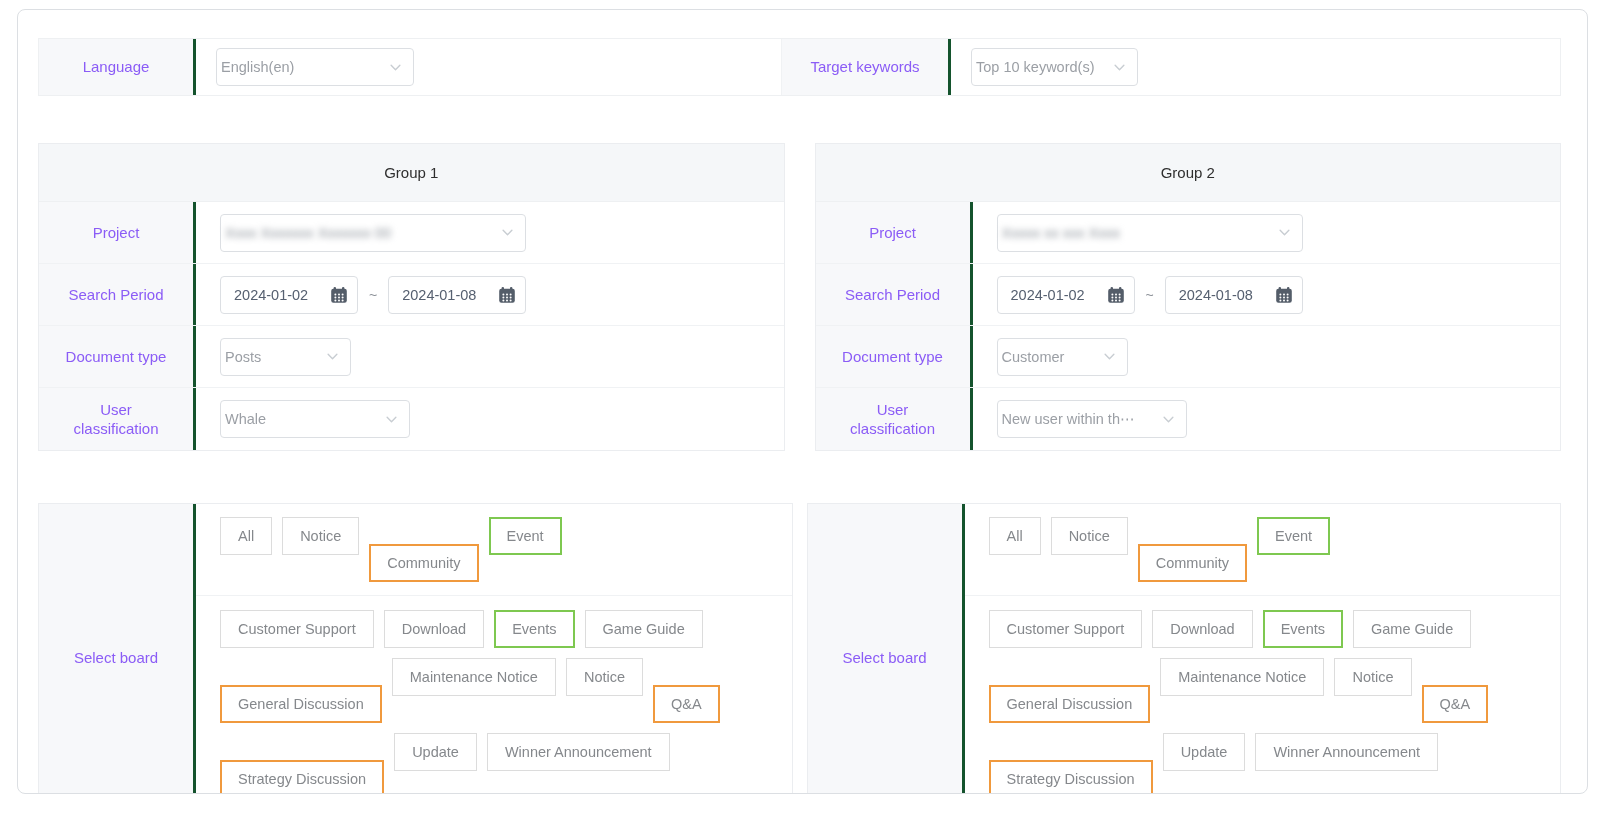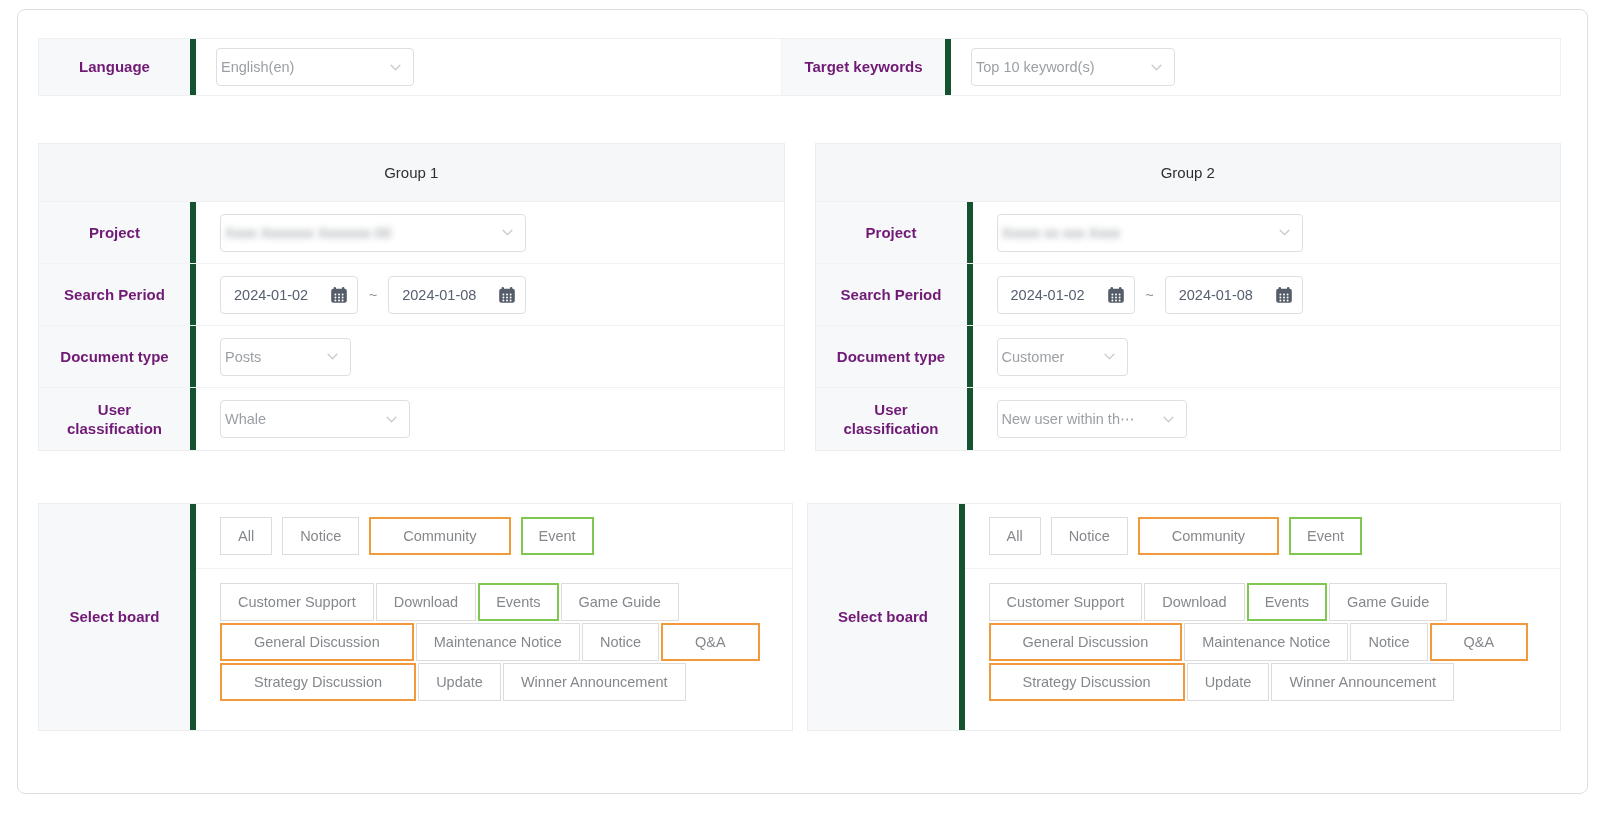--- a/index.html
+++ b/index.html
@@ -13,37 +13,37 @@
 
   
   .title-row { display:flex; align-items:center; gap:14px; margin-bottom:25px; }
   .page-title { font-size:16px; font-weight:700; color:#2e2e2e; letter-spacing:.1px; }
   .chev-up { width:12px; height:8px; color:#b8bec5; }
 
   
   .top-table { display:flex; border:1px solid #eef0f2; height:58px; align-items:stretch; }
   .cell-label {
     background:#f7f8fa; display:flex; align-items:center; justify-content:center;
-    font-size:15px; color:#701a75; font-weight:700; text-align:center;
-    border-right:6px solid #14532d; white-space:pre-line; line-height:1.3;
+    font-size:15px; color:#8b5cf6; font-weight:400; text-align:center;
+    border-right:3px solid #14532d; white-space:pre-line; line-height:1.3;
   }
   .top-table .cell-label { width:157px; }
   .top-table .cell-label.tk { width:170px; border-left:1px solid #f0f2f4; }
   .cell-value { display:flex; align-items:center; padding-left:20px; background:#fff; }
   .cell-value.lang { width:585px; }
   .cell-value.flex1 { flex:1; }
 
   
   .select {
     height:38px; border:1px solid #dcdfe3; border-radius:4px; background:#fff;
     display:inline-flex; align-items:center; justify-content:space-between;
     padding:0 12px 0 4px; font-size:14.5px; color:#9b9fa5; cursor:pointer;
   }
   .chev-down { width:11px; height:7px; color:#c8cdd2; flex:none; margin-left:10px; }
-  .w-lang { width:198px; } .w-tk { width:204px; }
+  .w-lang { width:198px; } .w-tk { width:167px; }
   .w-proj { width:306px; } .w-doc { width:131px; } .w-user { width:190px; }
 
   .blurred { filter:blur(3px); color:#8d939b; white-space:nowrap; overflow:hidden; }
 
   
   .groups { display:flex; gap:30px; margin-top:47px; }
   .panel { flex:1; border:1px solid #ebedf0; background:#fff; }
   .panel-header {
     height:58px; background:#f5f7f9; border-bottom:1px solid #eef0f2;
     display:flex; align-items:center; justify-content:center;
@@ -61,28 +61,28 @@
     padding:0 9px 0 13px; font-size:14.5px; color:#566070; cursor:pointer;
   }
   .tilde { color:#8a8f96; font-size:14px; margin:0 3px; }
   .cal-icon { width:18px; height:18px; flex:none; }
 
   
   .board-panel { display:flex; margin-top:52px; border:1px solid #ebedf0; background:#fff; min-height:228px; align-items:stretch; }
   .board-panel .cell-label { width:157px; flex:none; }
   .board-content { flex:1; display:flex; flex-direction:column; }
   .cat-row { display:flex; gap:10px; padding:13px 20px 13px 24px; border-bottom:1px solid #f0f2f4; }
-  .board-wrap { display:flex; flex-wrap:wrap; gap:2px; padding:14px 20px 13px 24px; align-content:flex-start; }
+  .board-wrap { display:flex; flex-wrap:wrap; gap:10px; padding:14px 20px 13px 24px; align-content:flex-start; }
 
   .chip {
     height:38px; border:1px solid #dcdcdc; border-radius:0; background:#fff;
     display:inline-flex; align-items:center; padding:0 17px;
     font-size:14.5px; color:#85888c; cursor:pointer; font-family:inherit; white-space:nowrap;
   }
-  .chip.orange { border:2px solid var(--orange,#f0993d); padding:0 32px; }
+  .chip.orange { border:2px solid var(--orange,#f0993d); padding:0 16px;margin-top:27px; }
   .chip.green  { border:2px solid var(--green,#7ec850);  padding:0 16px; }
 </style>
 </head>
 <body>
 
 <svg width="0" height="0" style="position:absolute">
   <defs>
     <symbol id="sym-chev-down" viewBox="0 0 12 8">
       <path d="M1 1.5 L6 6.5 L11 1.5" fill="none" stroke="currentColor" stroke-width="1.6" stroke-linecap="round" stroke-linejoin="round"></path>
     </symbol>

